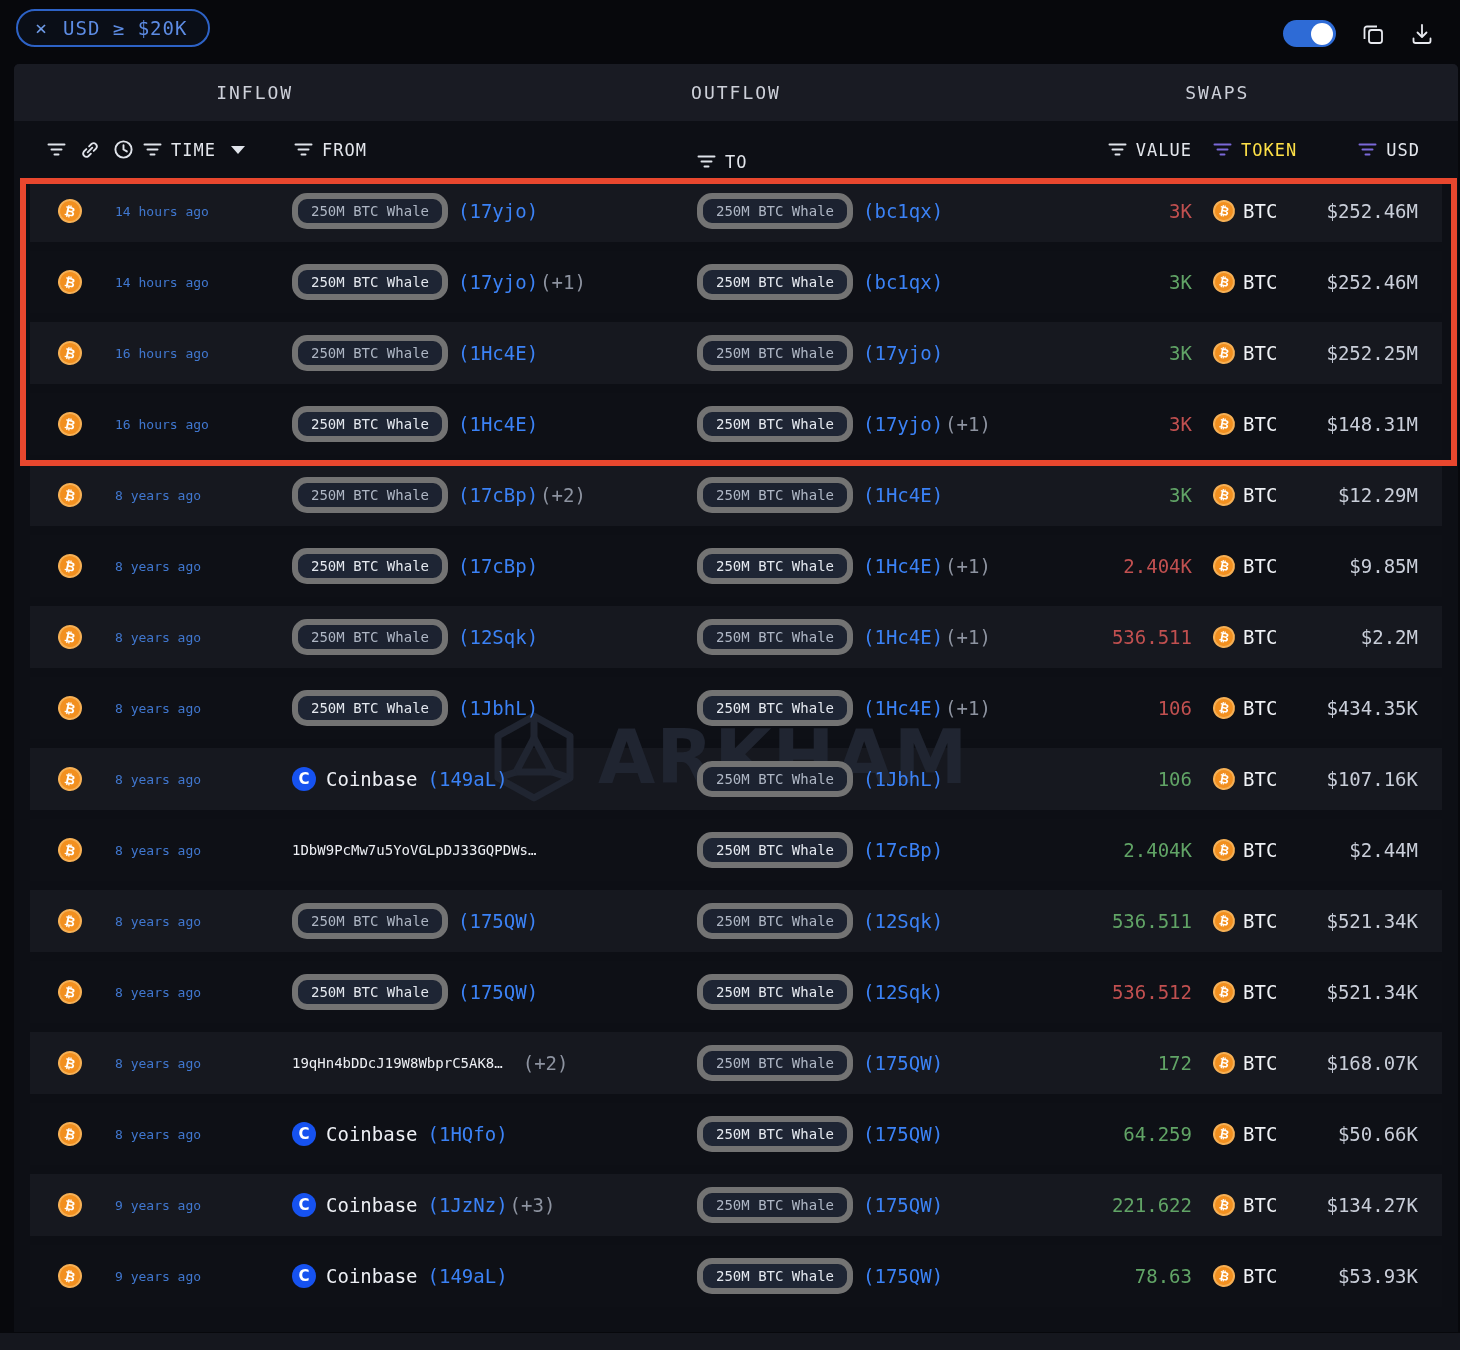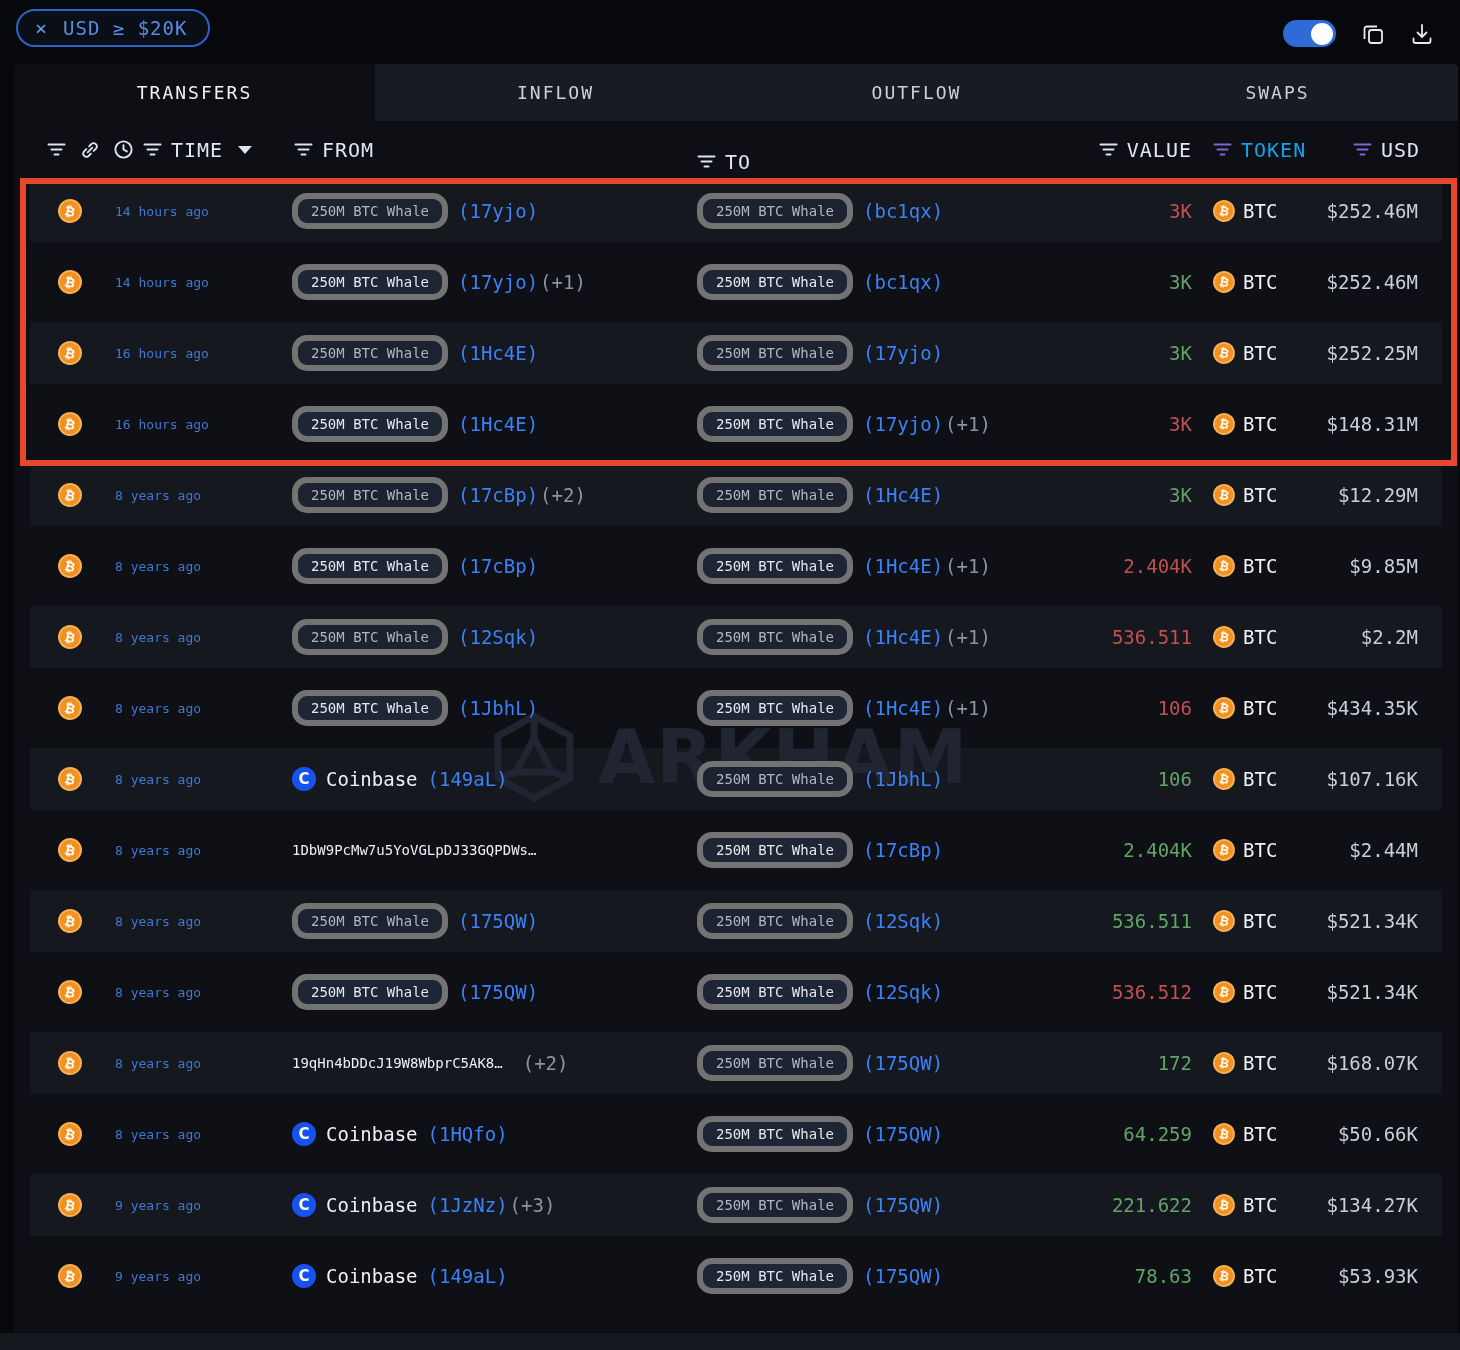--- a/index.html
+++ b/index.html
@@ -29,29 +29,29 @@
     position:absolute; left:14px; top:64px; width:1444px; height:1268px;
     background:#0d0f15; border-radius:5px 5px 0 0;
   }
   .tabs { display:flex; height:57px; border-radius:5px 5px 0 0; overflow:hidden; }
   .tab {
     flex:1; display:flex; align-items:center; justify-content:center;
     background:#191b23; color:#cdd0d9; font-size:18px; letter-spacing:2px; cursor:pointer;
   }
   .tab.active { background:#0d0f15; color:#f0f2f6; }
 
-  .thead { position:relative; height:51px; color:#e3e6ec; font-size:20px; letter-spacing:1px; }
+  .thead { position:relative; height:51px; color:#e3e6ec; font-size:17px; letter-spacing:1px; }
   .hg { position:absolute; top:0; height:57px; display:flex; align-items:center; gap:9px; white-space:nowrap; }
   .hg svg { display:block; }
   .g-icons { left:33px; gap:13px; }
   .g-time  { left:99px; }
   .g-from  { left:280px; }
   .g-to    { left:683px;margin-top:12px; }
   .g-value { right:266px; }
-  .g-token { left:1199px; color:#0ea5e9; }
+  .g-token { left:1199px; color:#fde047; }
   .g-usd   { right:38px; }
   .caret { width:0; height:0; border-left:7px solid transparent; border-right:7px solid transparent; border-top:8px solid #dfe3ea; margin-left:6px; }
 
   
   .rows-wrap { position:relative; padding:8px 16px 0 16px; }
   .row { height:62px; margin-bottom:9px; display:flex; align-items:center; background:#16181f; cursor:pointer; }
   .row.alt { background:#0e1016; }
   .cell { position:relative; }  
   .c-icon { width:85px; padding-left:28px; display:flex; align-items:center; }
   .coin {
@@ -119,23 +119,20 @@
     <svg width="24" height="24" viewBox="0 0 24 24" fill="none" stroke="#e8eaf0" stroke-width="1.8" stroke-linecap="round" stroke-linejoin="round">
       <path d="M12 3 v11"></path>
         <path d="M7.5 10.5 L12 15 l4.5 -4.5"></path>
         <path d="M3.5 16.5 V19 a2 2 0 0 0 2 2 h13 a2 2 0 0 0 2 -2 v-2.5"></path>
     </svg>
   </span>
 </div>
 
 <div class="panel">
   <div class="tabs">
-      <div class="tab active">
-        <span>TRANSFERS</span>
-      </div>
       <div class="tab">
         <span>INFLOW</span>
       </div>
       <div class="tab">
         <span>OUTFLOW</span>
       </div>
       <div class="tab">
         <span>SWAPS</span>
       </div>
     </div>

